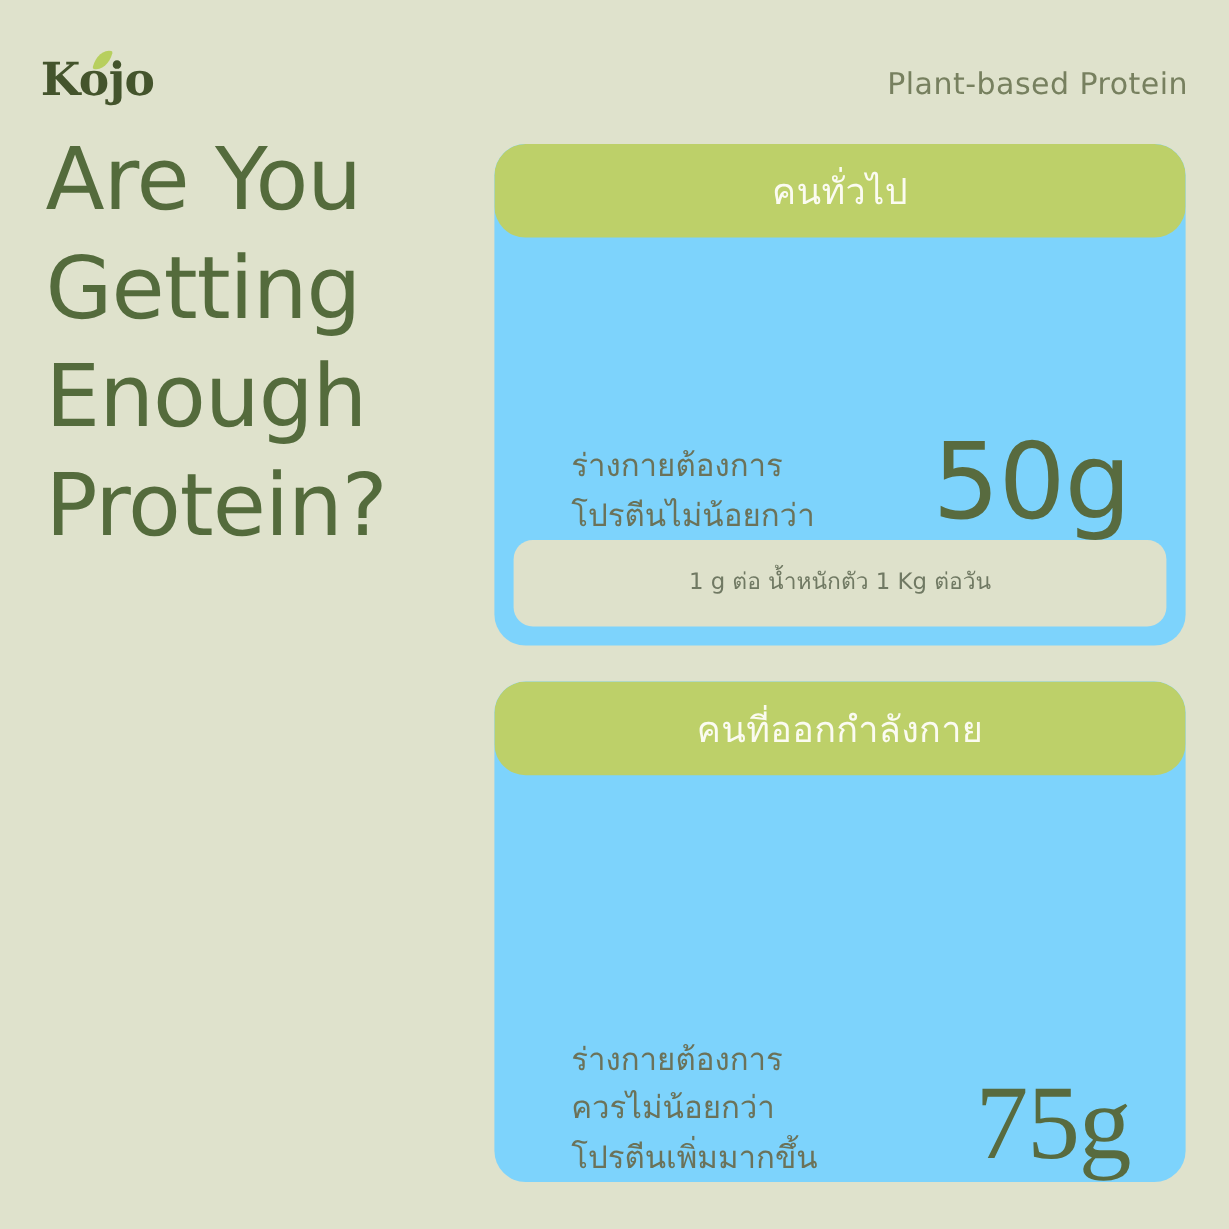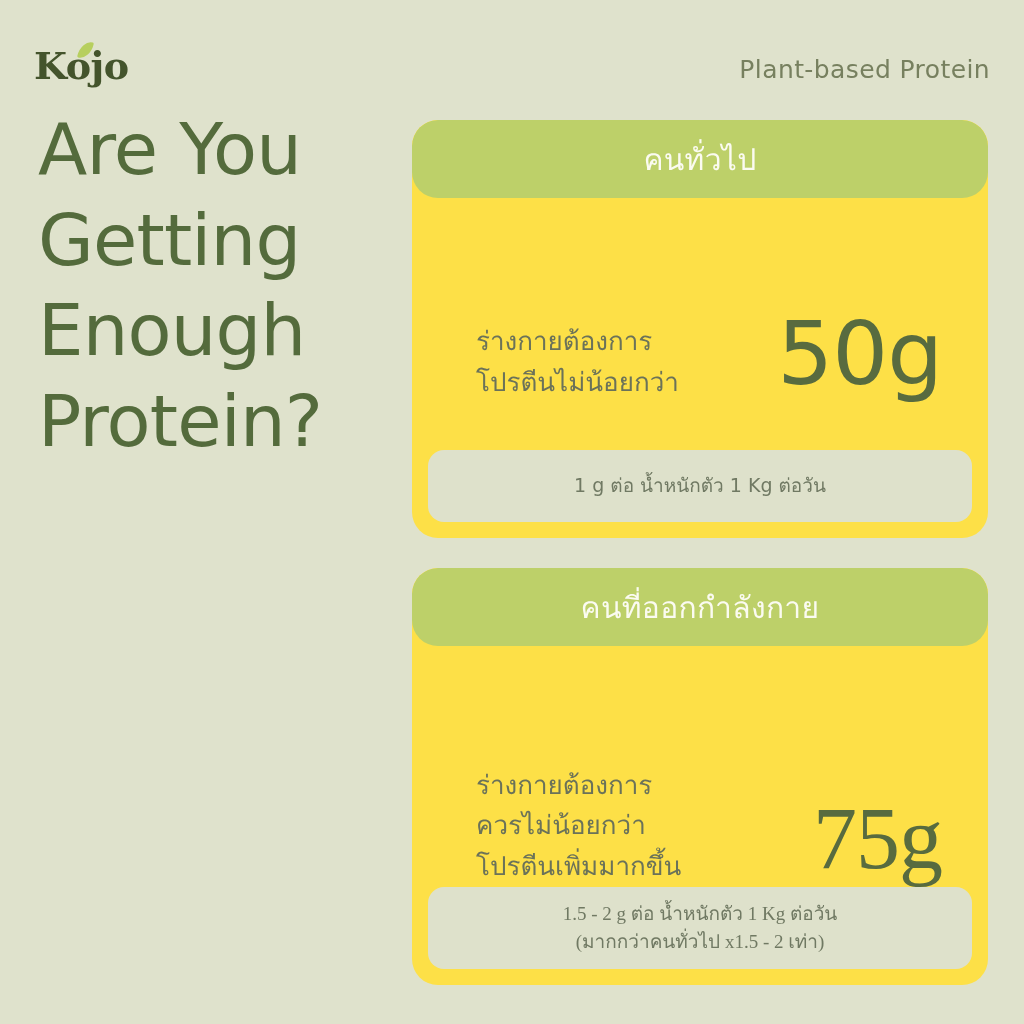--- a/index.html
+++ b/index.html
@@ -72,21 +72,21 @@
   .headline span { display: block; }
 
   
   .cards {
     position: absolute;
     left: 412px;
     top: 120px;
     width: 576px;
   }
   .card {
-    background: #fde047;
+    background: #7dd3fc;
     border-radius: 26px;
     overflow: hidden;
     box-sizing: border-box;
     display: flex;
     flex-direction: column;
   }
   .card + .card { margin-top: 30px; }
   .card-1 { height: 418px; }
   .card-2 { height: 417px; font-family: Liberation Serif, serif; }
 
@@ -139,21 +139,21 @@
     color: #707963;
     font-size: 19px;
     line-height: 1.45;
     text-align: center;
     display: flex;
     flex-direction: column;
     align-items: center;
     justify-content: center;
     flex: none;
   }
-  .footnote-1 { height: 72px; margin-top: 48px; }
+  .footnote-1 { height: 72px; }
   .footnote-2 { height: 82px; }
   .card-footnote span { display: block; }
 </style>
 </head>
 <body>
 
 <div class="top-bar">
   <div class="brand">
     <span>Kojo</span>
     <i class="brand-leaf"></i>
@@ -191,19 +191,15 @@
       <div class="card-header-label">คนที่ออกกำลังกาย</div>
     </div>
     <div class="card-body">
       <div class="body-text">
         <span>ร่างกายต้องการ</span>
         <span>ควรไม่น้อยกว่า</span>
         <span>โปรตีนเพิ่มมากขึ้น</span>
       </div>
       <div class="amount">75g</div>
     </div>
-    <div class="card-footnote footnote-2">
-      <span>1.5 - 2 g ต่อ น้ำหนักตัว 1 Kg ต่อวัน</span>
-      <span>(มากกว่าคนทั่วไป x1.5 - 2 เท่า)</span>
-    </div>
   </div>
 
 </div>
 
 </body></html>

